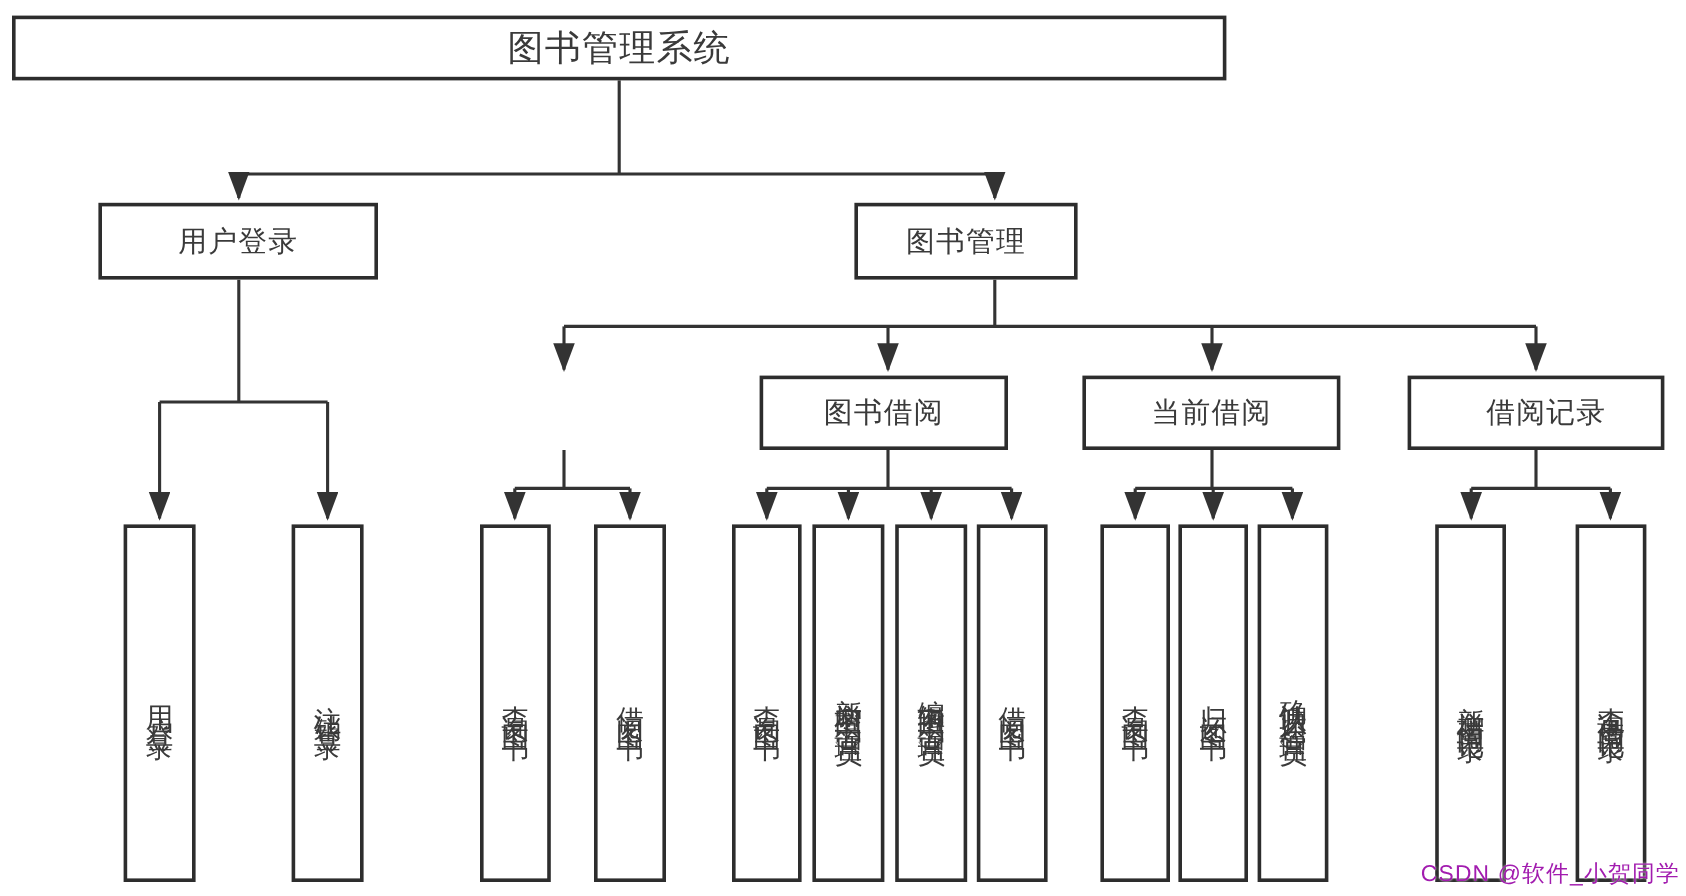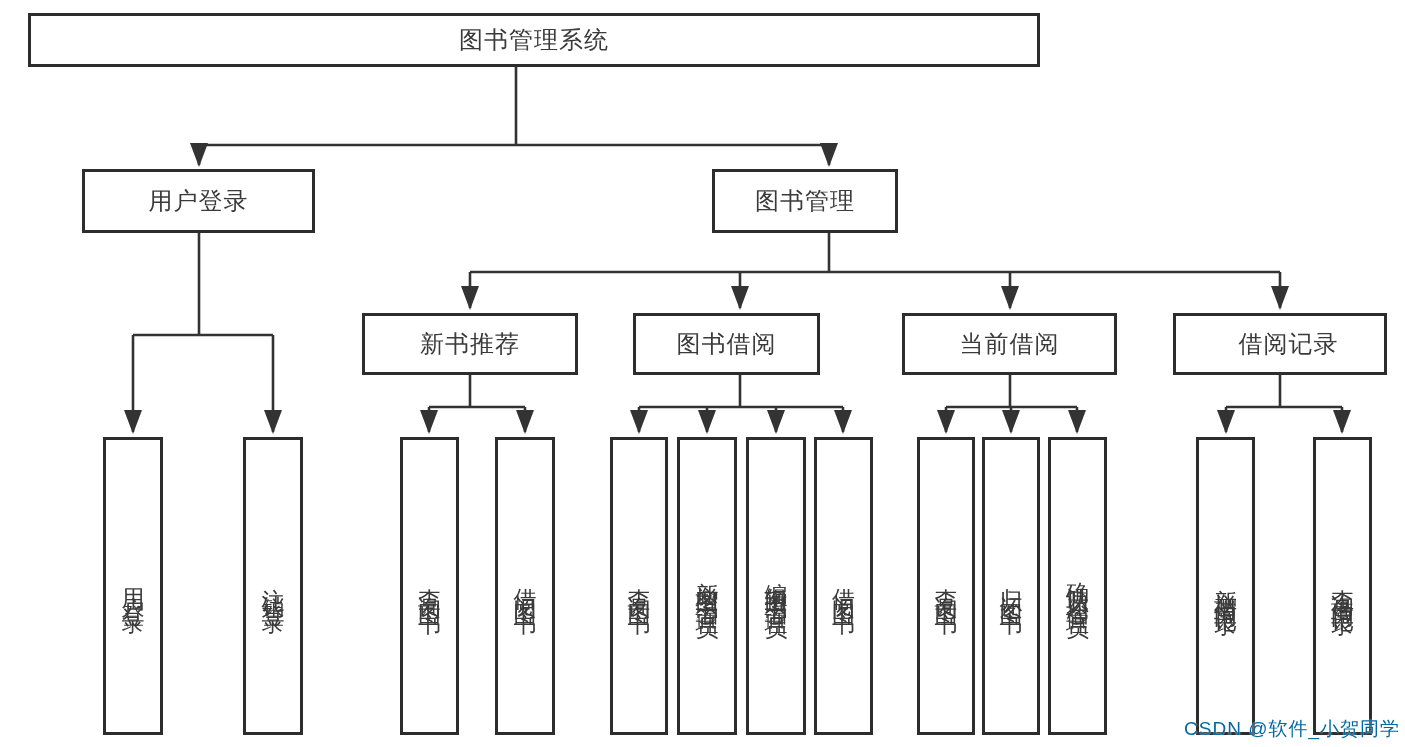--- a/index.html
+++ b/index.html
@@ -31,22 +31,21 @@
     color: #3a3a3a;
     display: flex;
     align-items: center;
     justify-content: center;
     font-size: 24px;
     letter-spacing: 1px;
     text-align: center;
     white-space: nowrap;
   }
   .node.root {
-    font-size: 24px;
-    margin-left: 18px;
+    font-size: 30px;
   }
   .vnode {
     position: absolute;
     box-sizing: border-box;
     border: 3px solid #2d2d2d;
     background: #ffffff;
     color: #3a3a3a;
     display: flex;
     align-items: center;
     justify-content: center;
@@ -63,21 +62,21 @@
   }
   .vnode.long .vtext {
     letter-spacing: 5px;
   }
   .watermark {
     position: absolute;
     top: 716px;
     right: 5px;
     font-size: 19px;
     line-height: 26px;
-    color: #0369a1;
+    color: #a21caf;
     text-shadow: 0 0 2px #ffffff;
     letter-spacing: 1px;
     z-index: 5;
     white-space: nowrap;
   }
 </style>
 </head>
 <body>
 
 <div class="canvas">
@@ -123,22 +122,21 @@
       <line x1="1226" y1="407" x2="1226" y2="432" marker-end="url(#ah)"></line>
       <line x1="1342" y1="407" x2="1342" y2="432" marker-end="url(#ah)"></line>
     </g>
   </svg>
 
   <div class="node root" style="left:10px; top:13px; width:1012px; height:54px;">图书管理系统</div>
 
   <div class="node" style="left:82px; top:169px; width:233px; height:64px;">用户登录</div>
   <div class="node" style="left:712px; top:169px; width:186px; height:64px;">图书管理</div>
 
-  <div class="node" style="left:362px; top:313px; width:216px; height:62px;">新书推荐</div>
-  <div class="node" style="left:633px; top:313px; width:187px; height:62px;">图书借阅</div>
+  <div class="node" style="left:633px; top:313px; width:207px; height:62px;">图书借阅</div>
   <div class="node" style="left:902px; top:313px; width:215px; height:62px;">当前借阅</div>
   <div class="node" style="left:1173px; top:313px; width:214px; height:62px;padding-left:17px;">借阅记录</div>
 
   <div class="vnode" style="left:103px; width:60px;">
     <span class="vtext">用户登录</span>
   </div>
   <div class="vnode" style="left:243px; width:60px;">
     <span class="vtext">注销登录</span>
   </div>
 

